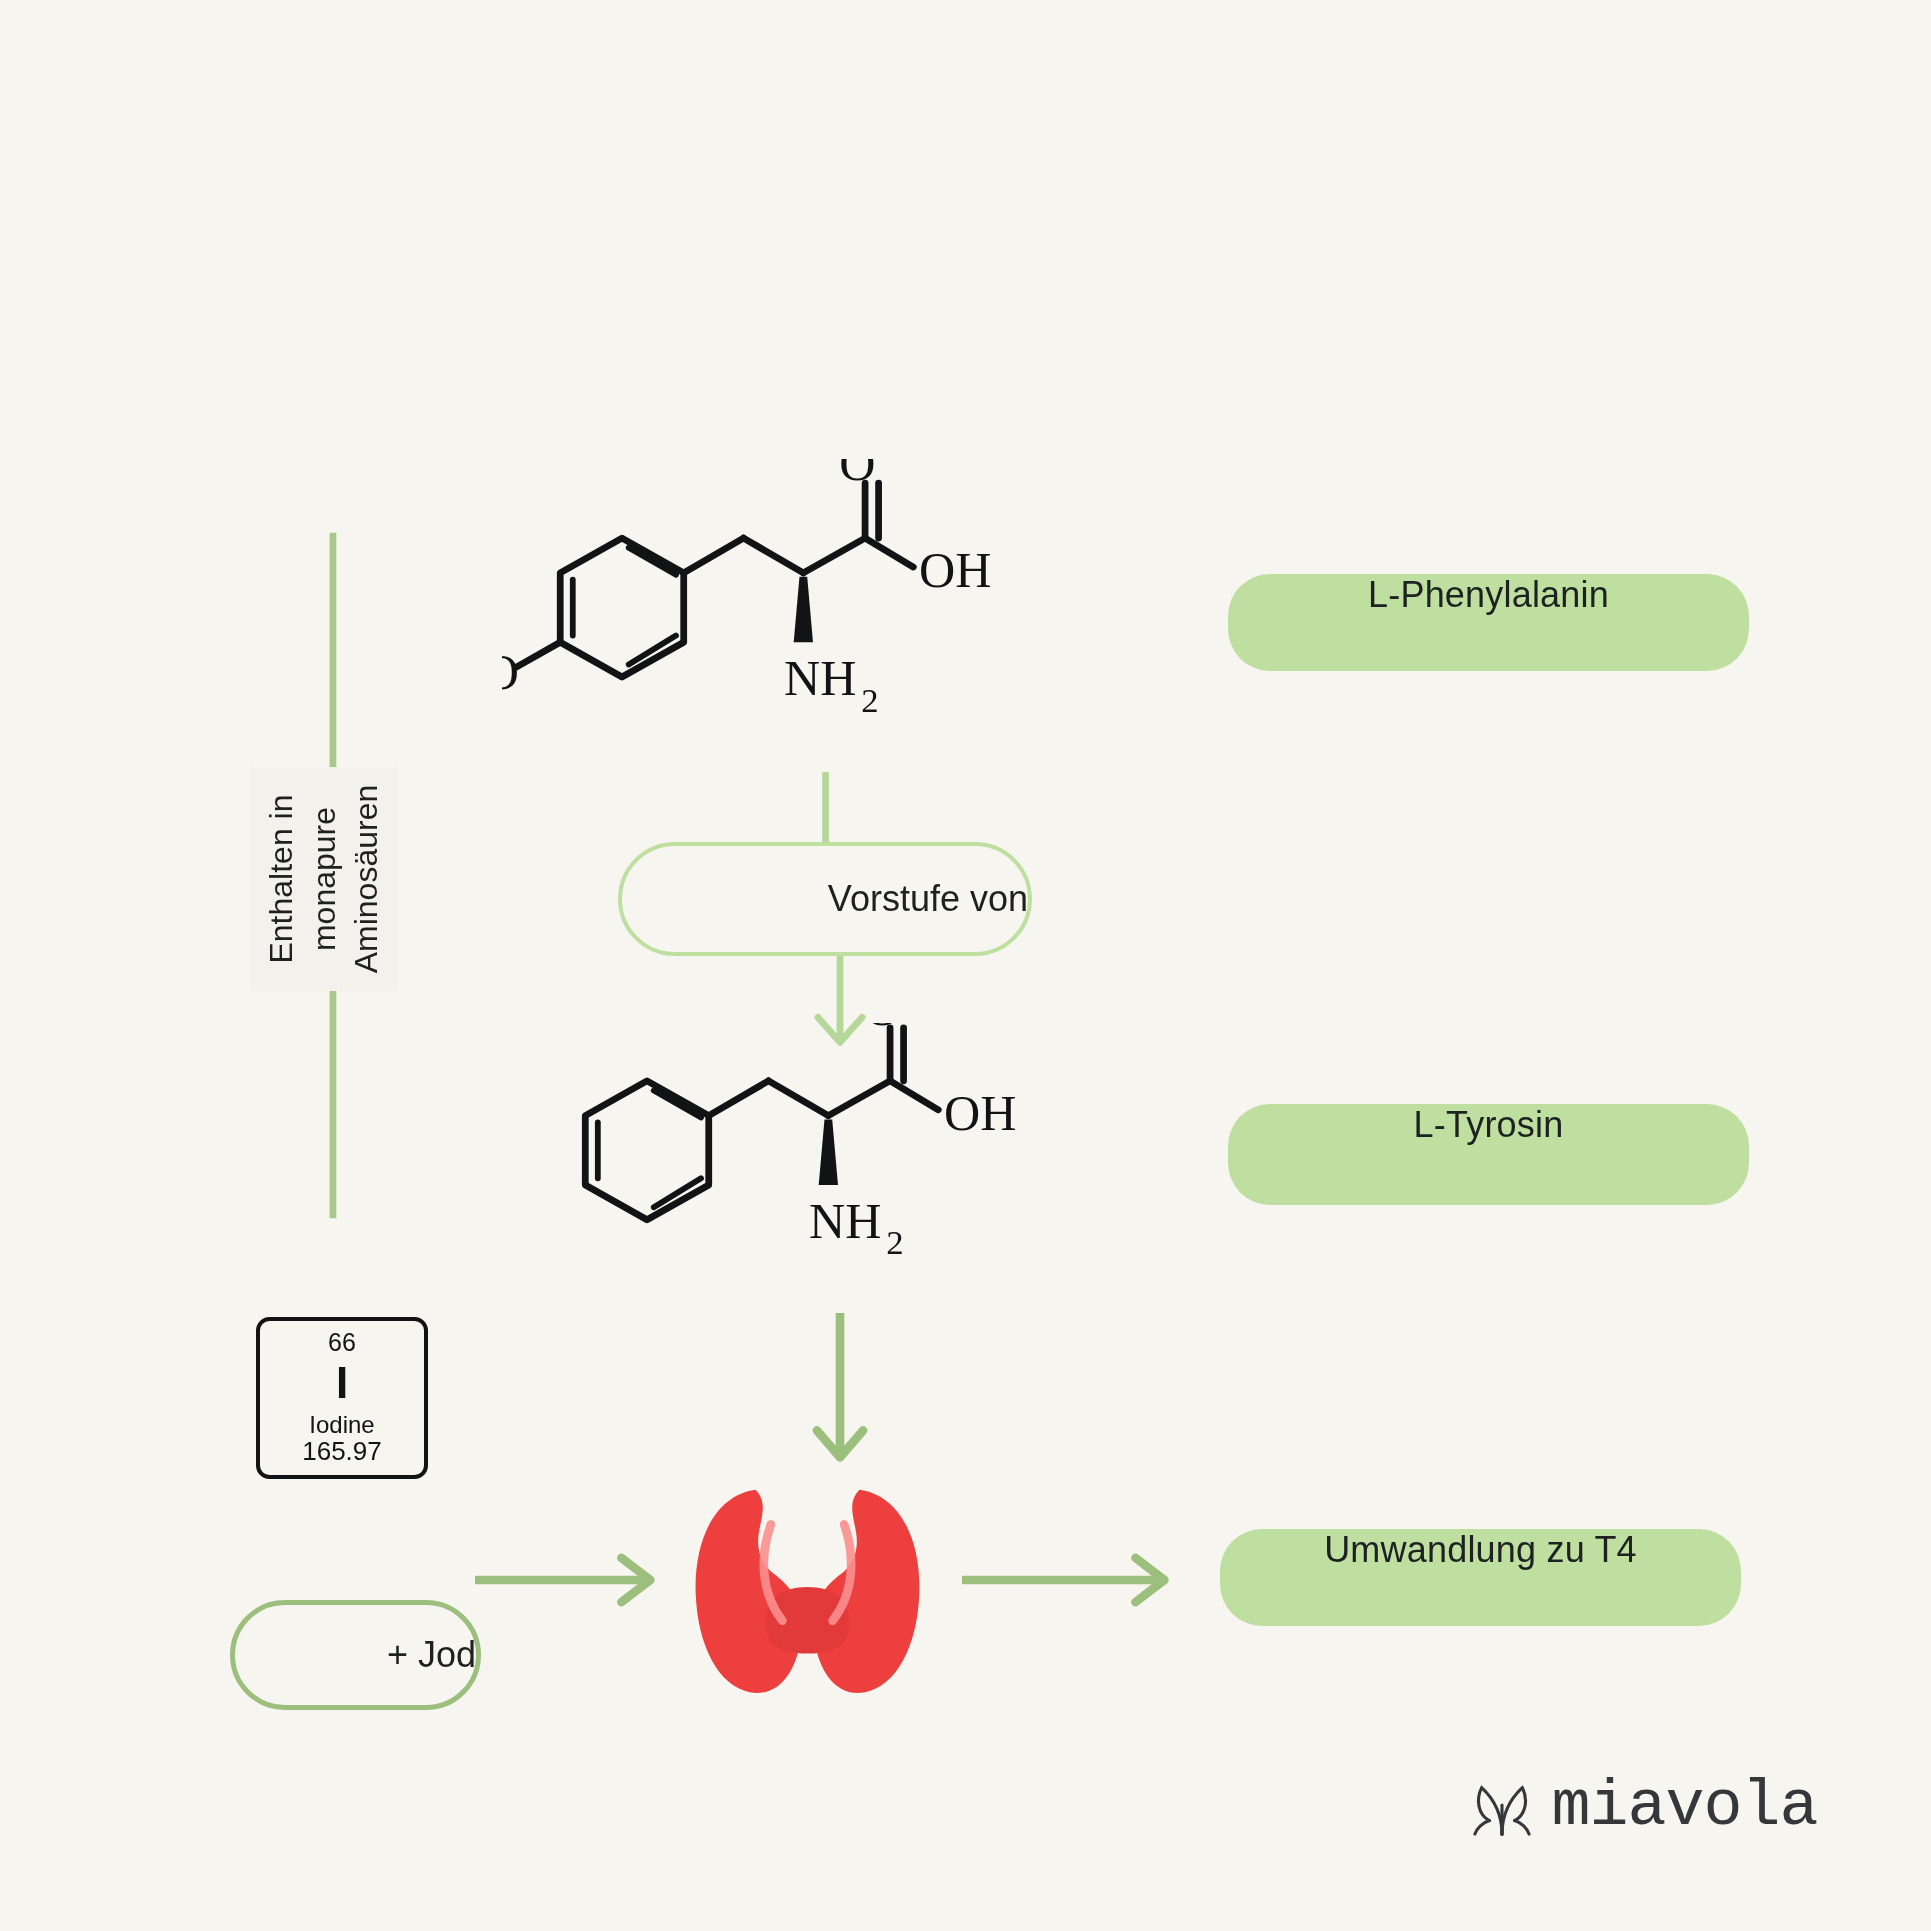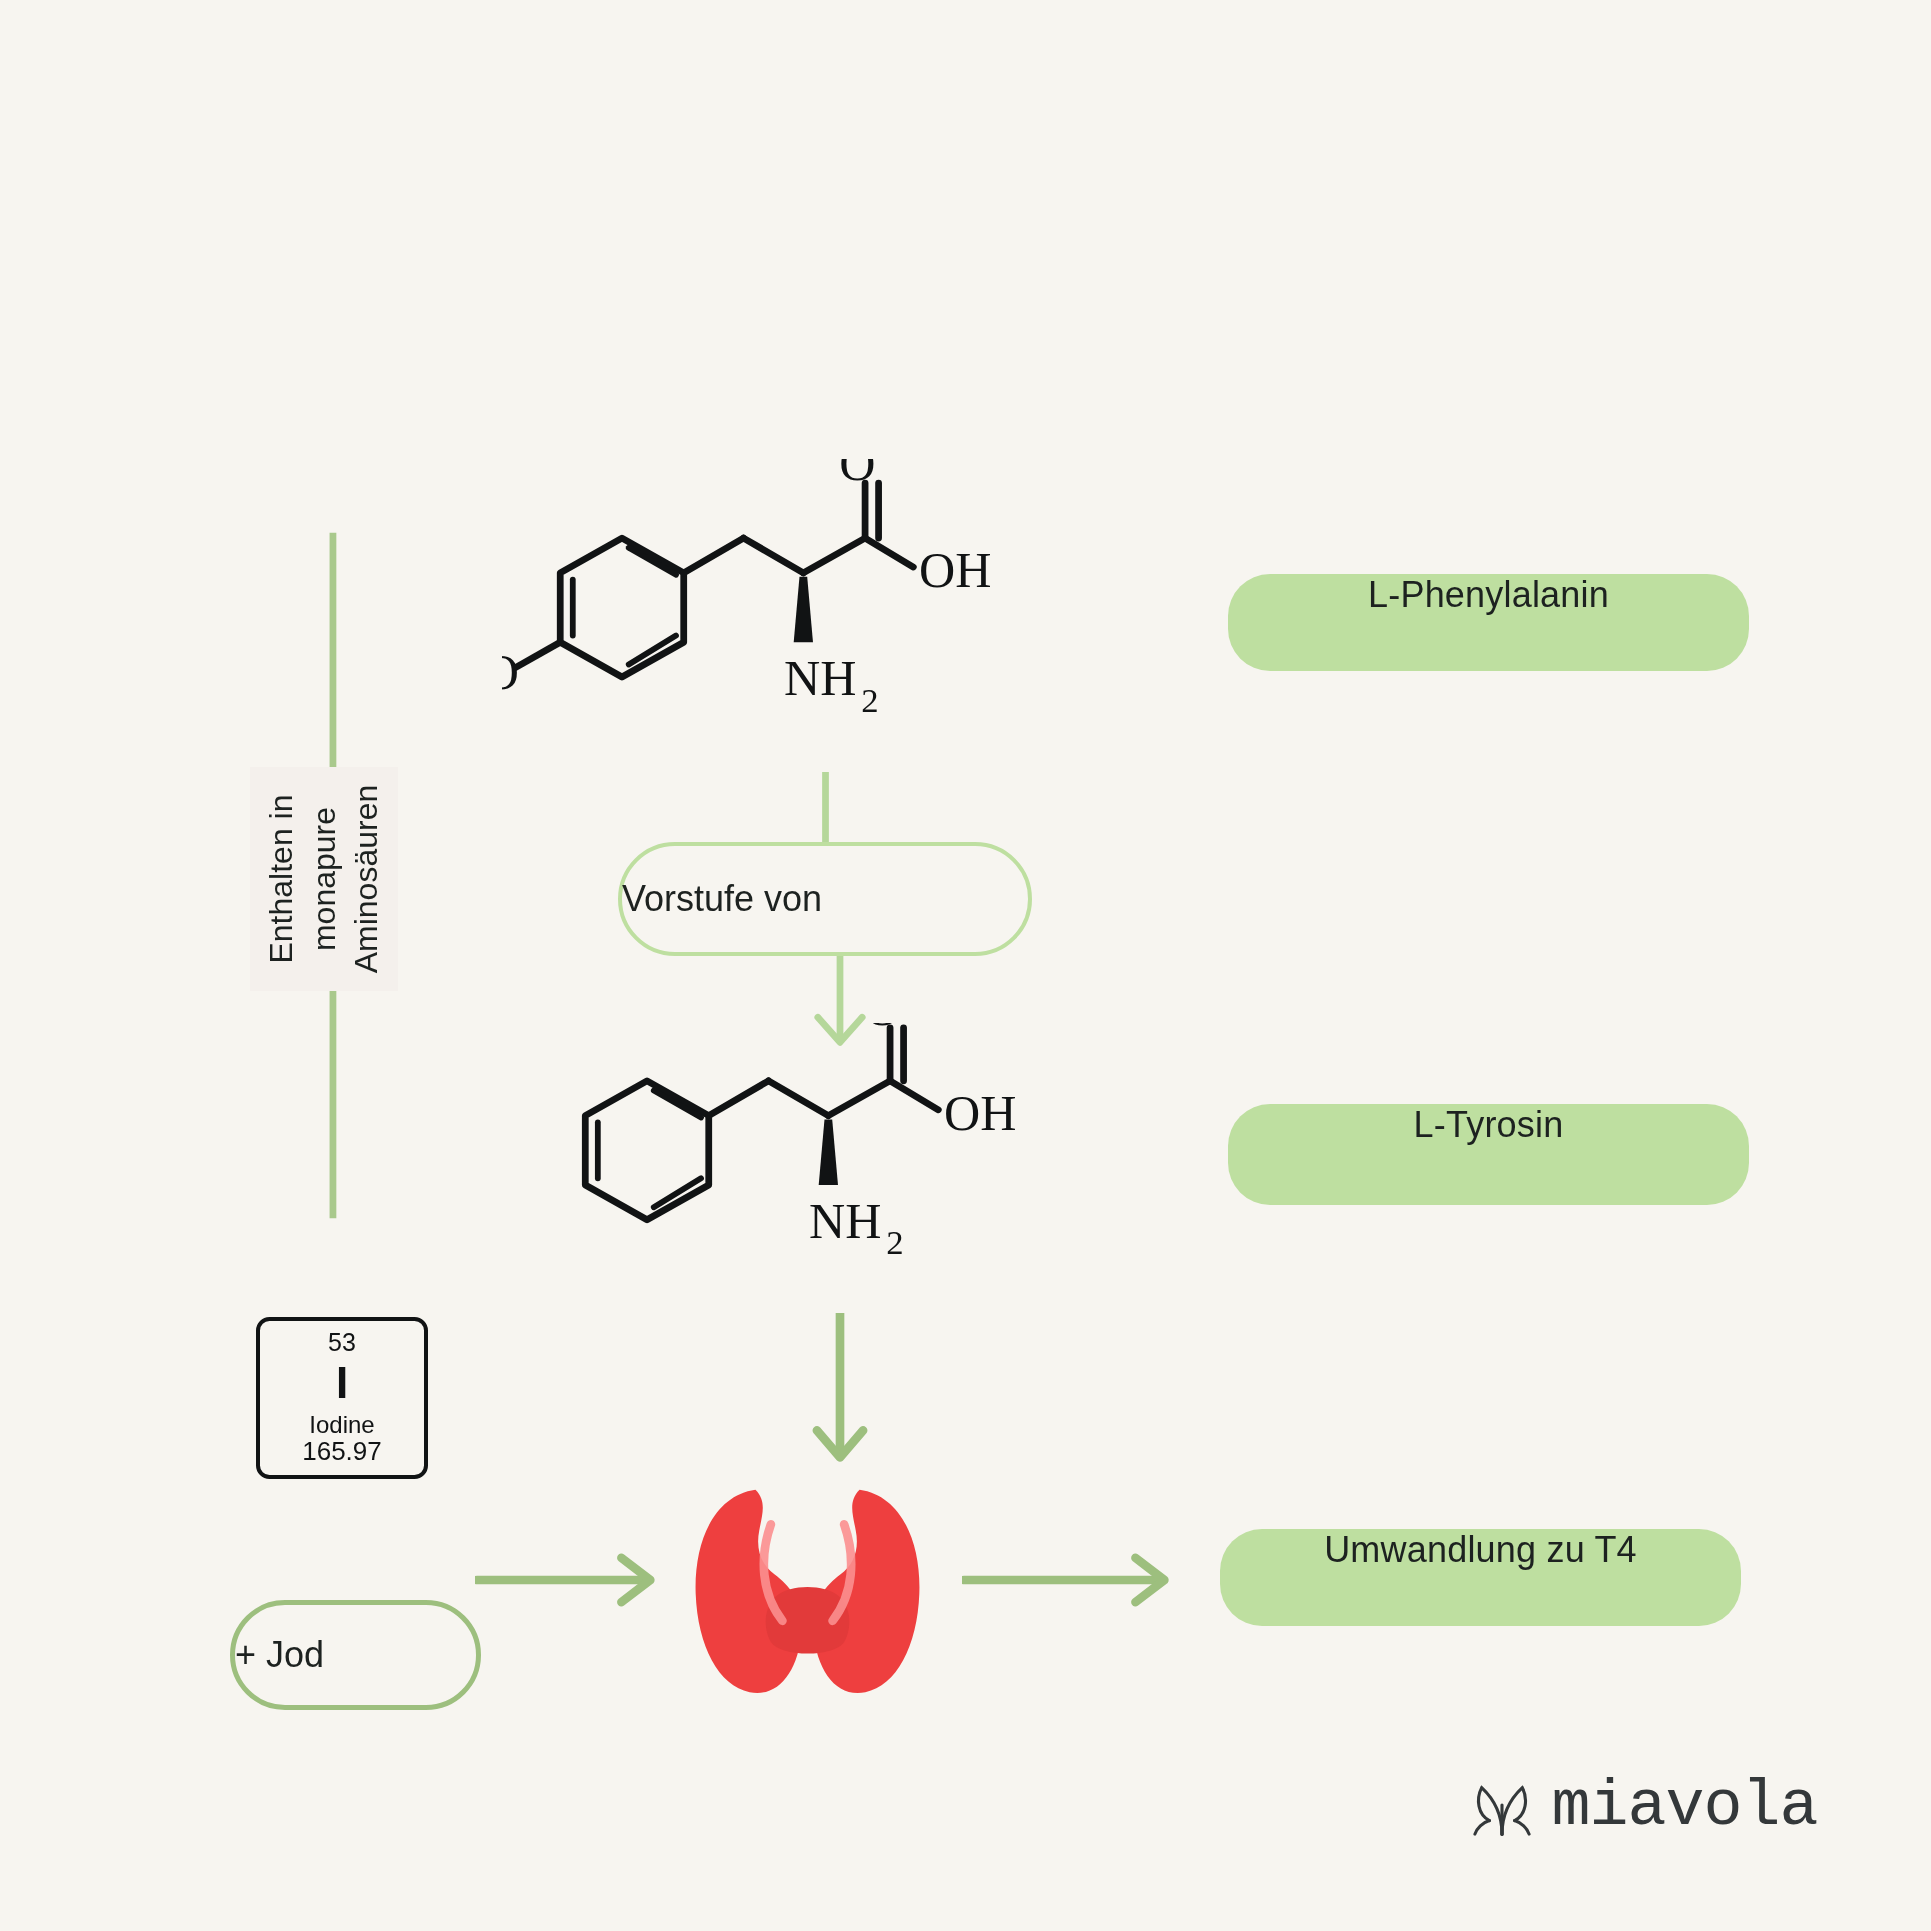--- a/index.html
+++ b/index.html
@@ -46,21 +46,21 @@
   }
 
   
   .pill-outline {
     position: absolute;
     background: #f7f5f0;
     border: 4.8px solid #bedfa0;
     border-radius: 58px;
     display: flex;
     align-items: center;
-    justify-content: flex-start;
+    justify-content: flex-end;
     color: #1d2220;
     font-size: 36px;
     z-index: 6;
   }
   .pill-outline.dark-border { border-color: #9dbf7e; }
 
   
   .bracket {
     position: absolute;
     left: 328px;
@@ -242,21 +242,21 @@
   </svg>
 
   <svg class="svg-abs" style="left:811px; top:1313px;" width="58" height="154" viewBox="0 0 60 160" fill="none">
     <g stroke="#9dbf7e" stroke-width="9" stroke-linecap="round" stroke-linejoin="round" fill="none">
       <line x1="30" y1="0" x2="30" y2="148"></line>
       <polyline points="6,122 30,150 54,122"></polyline>
     </g>
   </svg>
 
   <div class="elem-box">
-    <div class="elem-num">53</div>
+    <div class="elem-num">66</div>
     <div class="elem-sym">I</div>
     <div class="elem-name">Iodine</div>
     <div class="elem-mass">165.97</div>
   </div>
 
   <div class="pill-outline dark-border" style="left:230px; top:1600px; width:241px; height:100px; border-width:5.8px;">
     <span>+ Jod</span>
   </div>
 
   <svg class="svg-abs" style="left:475px; top:1545px;" width="183" height="70" viewBox="0 0 190 72" fill="none">

